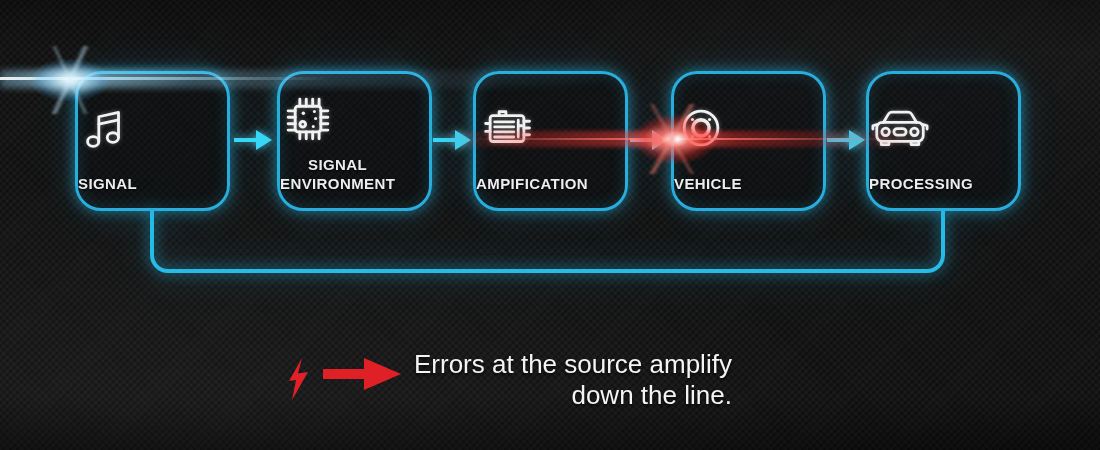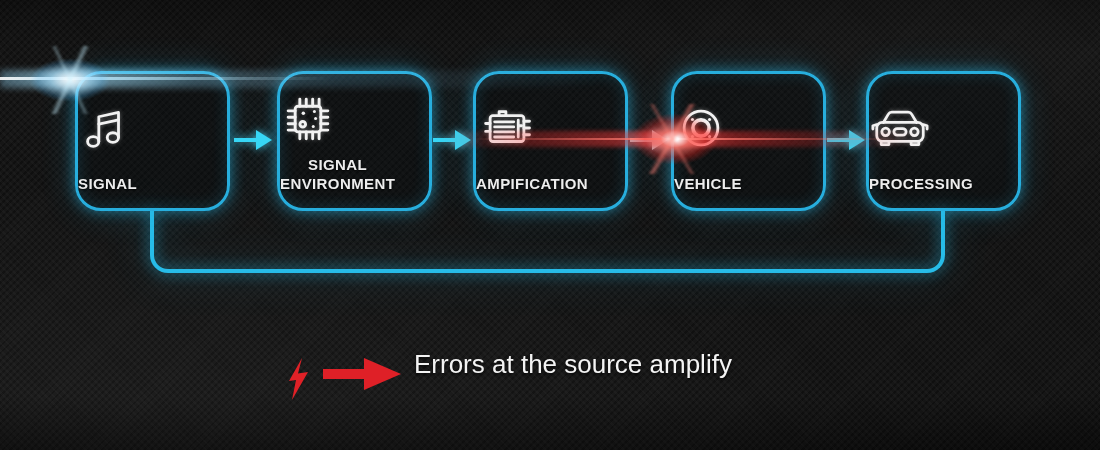--- a/index.html
+++ b/index.html
@@ -256,15 +256,16 @@
     </svg>
   </div>
   <div id="amplify-arrow">
     <svg width="80" height="36" viewBox="0 0 80 36">
       <rect x="1" y="13" width="45" height="10" fill="#df2027"></rect>
       <polygon points="42,2 79,18 42,34" fill="#df2027"></polygon>
     </svg>
   </div>
   <div id="caption">
     <div>Errors at the source amplify</div>
+    <div>down the line.</div>
   </div>
 
 </div>
 
 </body></html>

